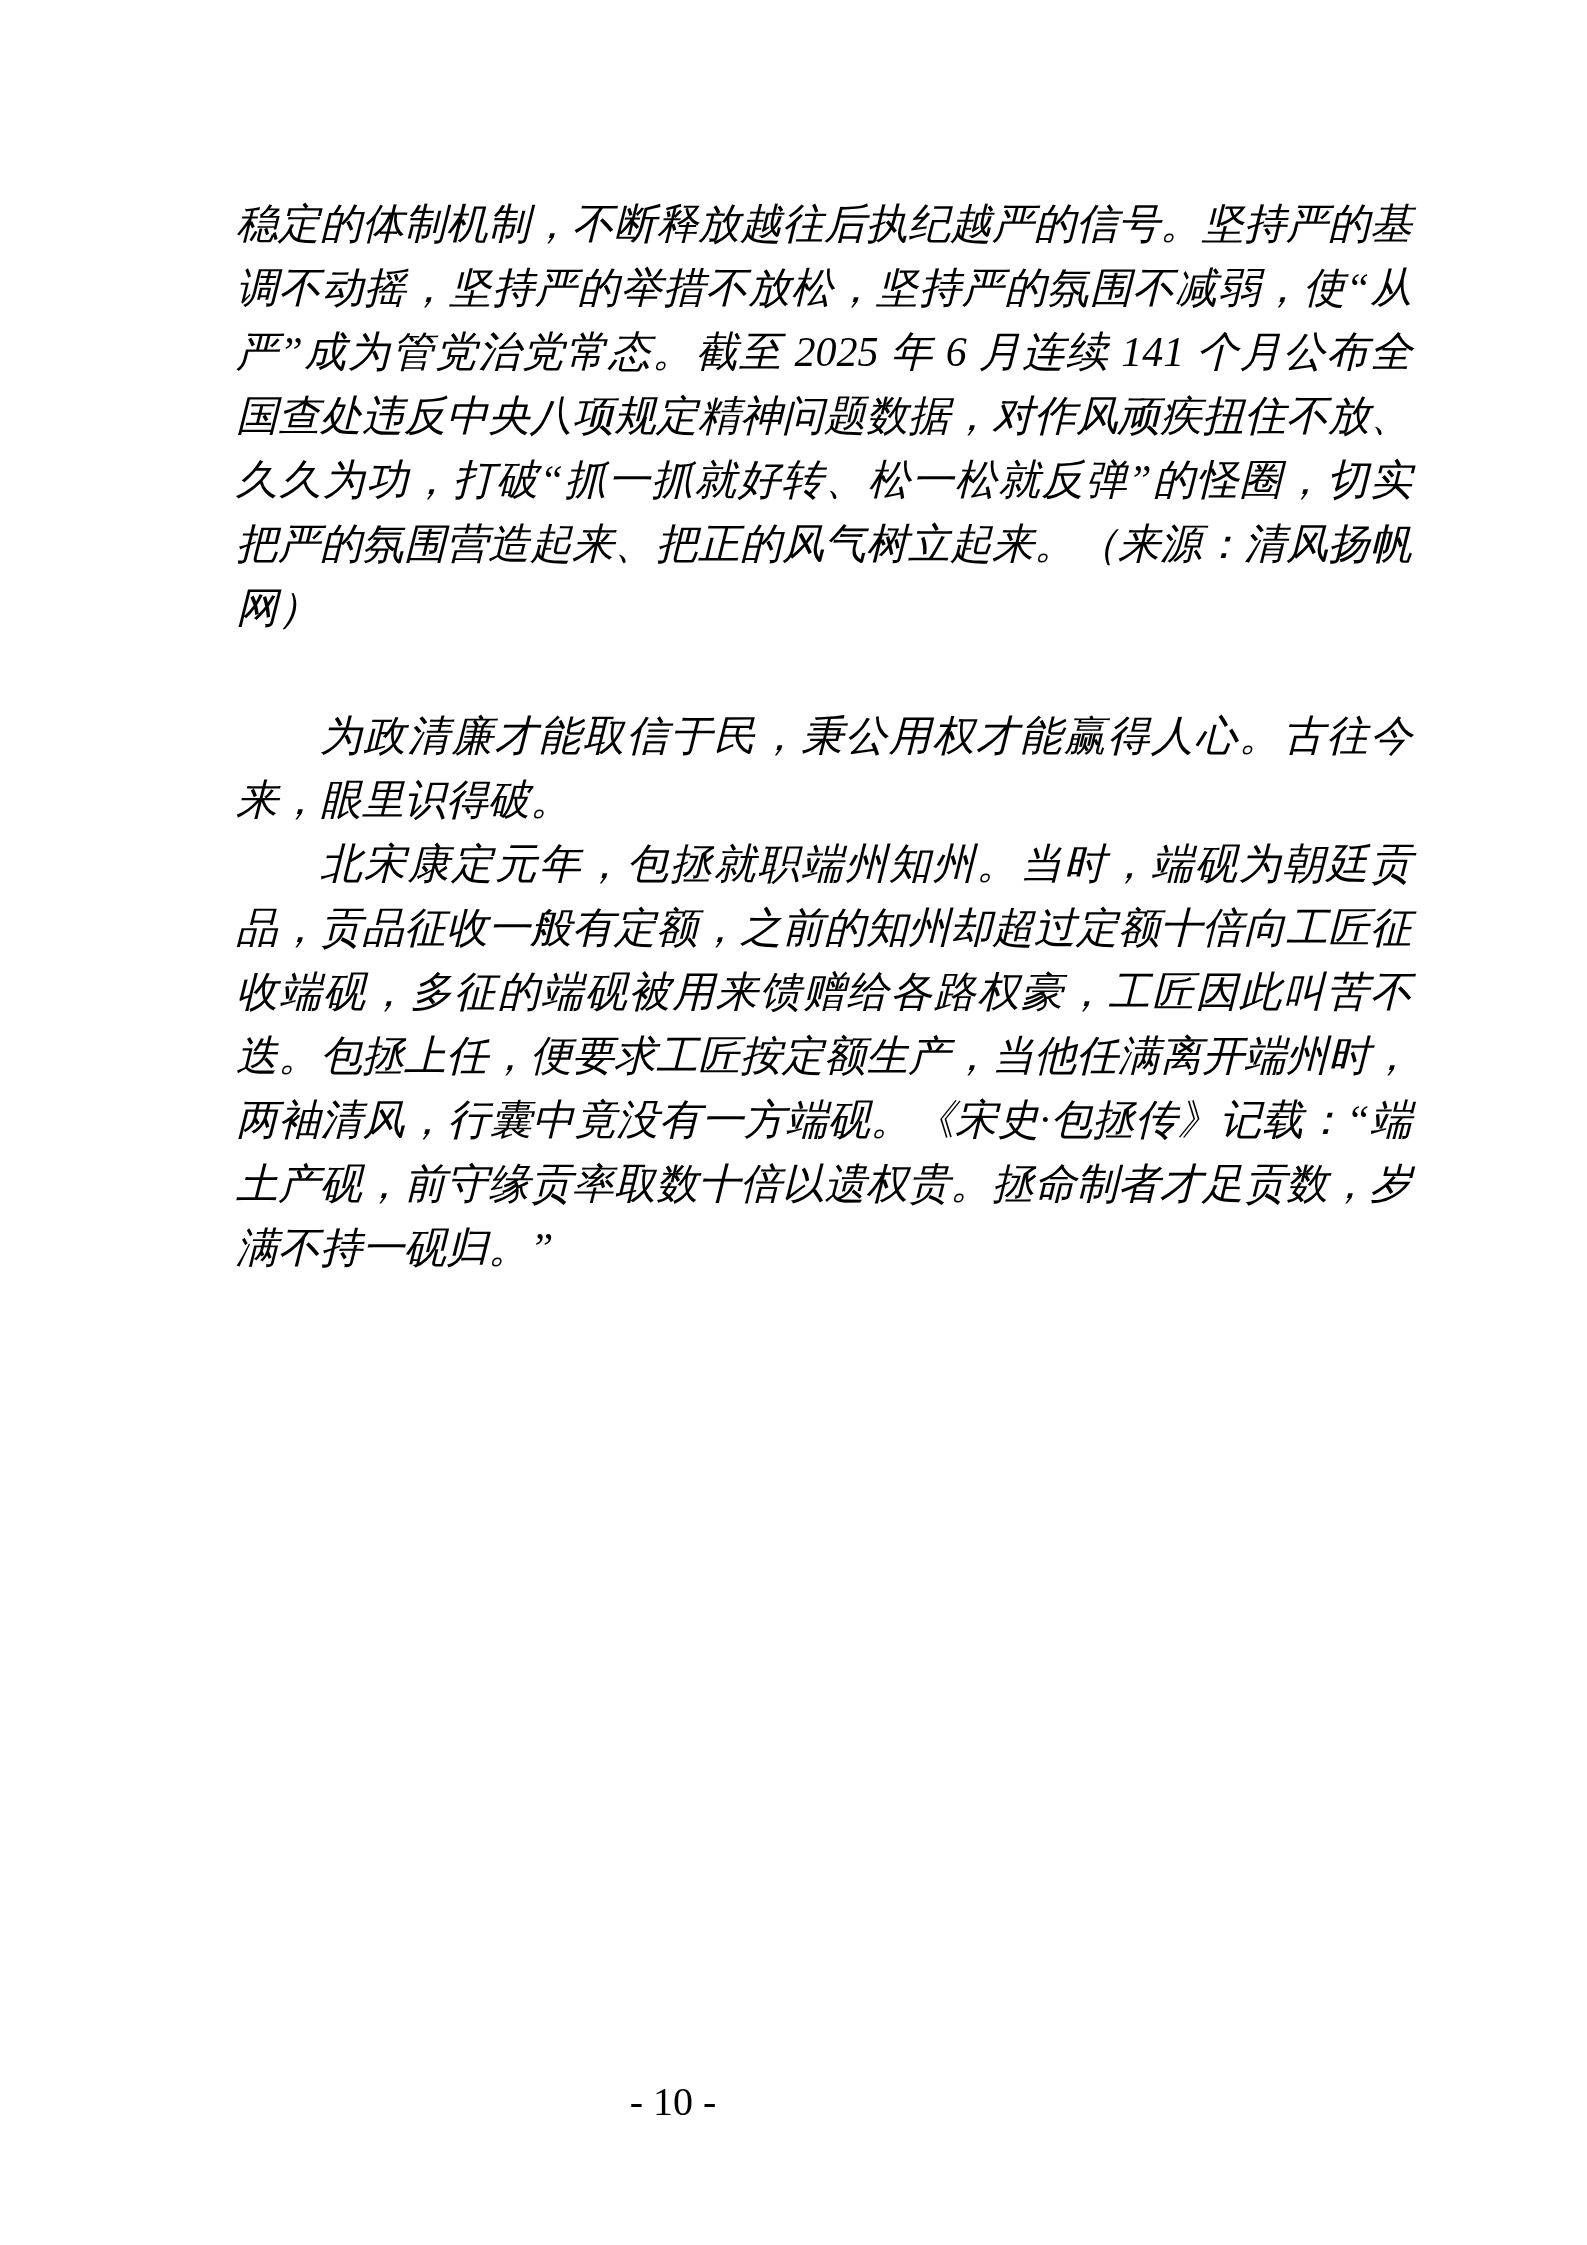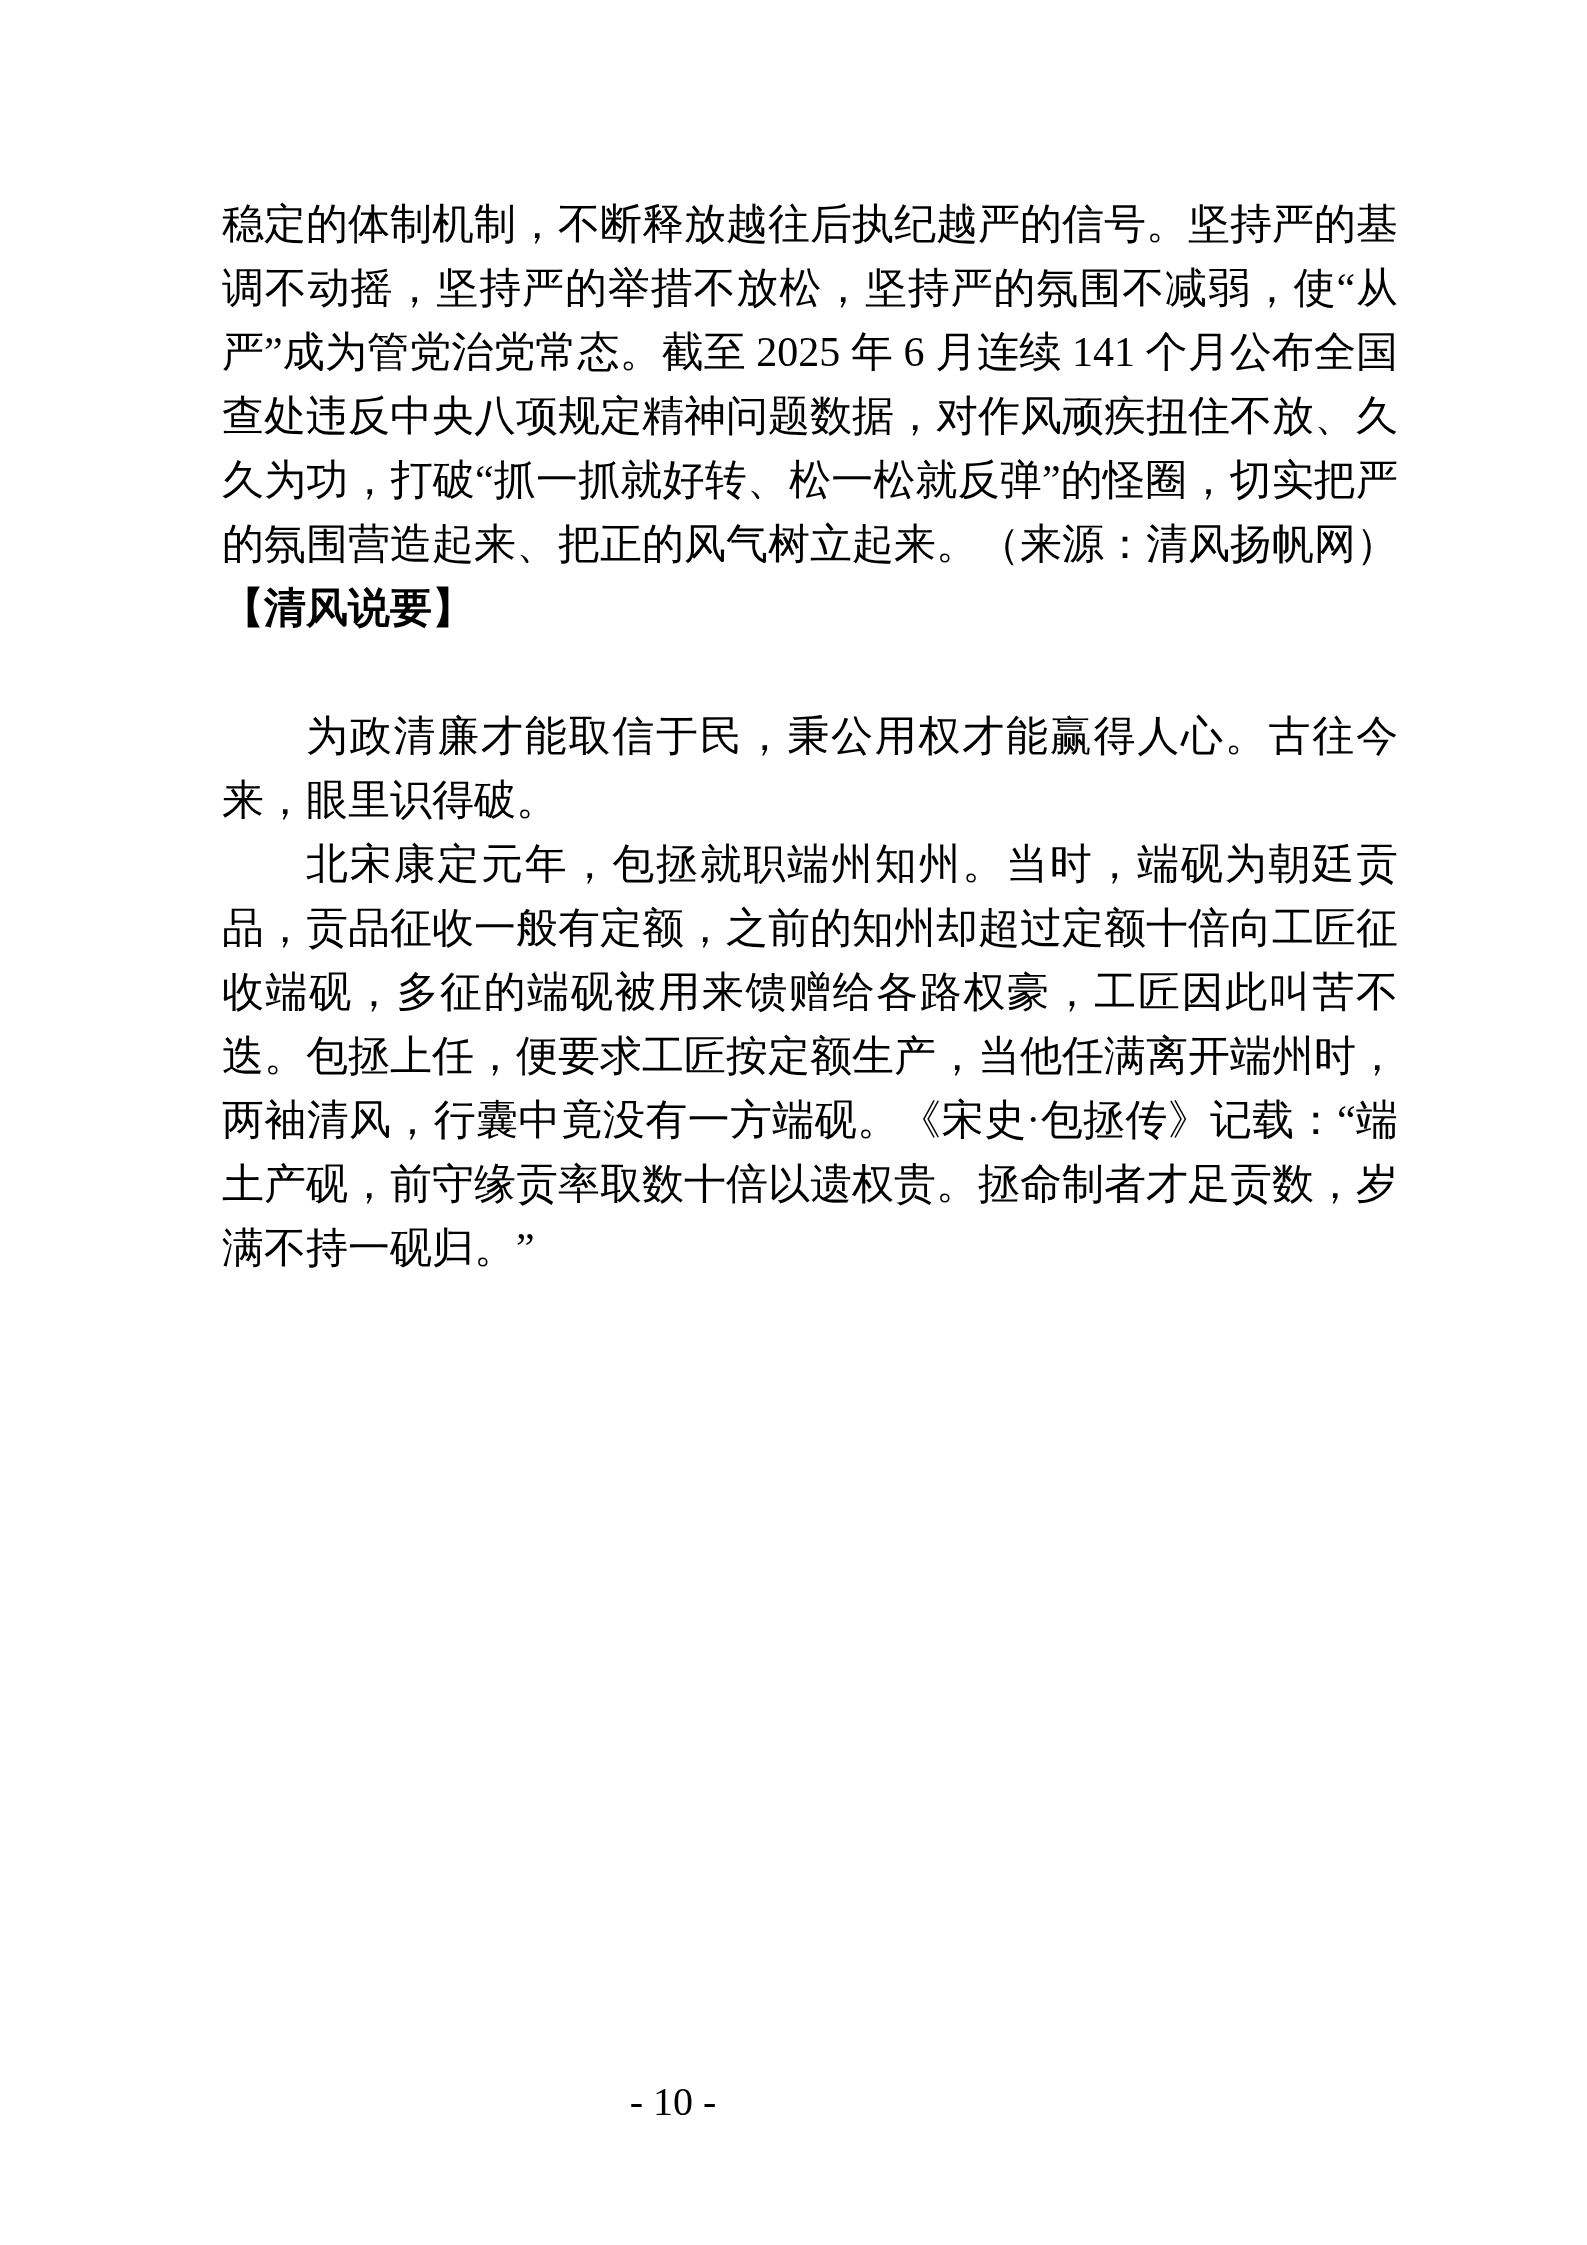--- a/index.html
+++ b/index.html
@@ -11,27 +11,28 @@
     position: relative;
     width: 1587px;
     height: 2245px;
     background: #ffffff;
     color: #000000;
     font-family: "Liberation Serif", "DejaVu Serif", serif;
     overflow: hidden;
   }
   .content {
     position: absolute;
-    left: 222px;
+    left: 236px;
     top: 192px;
     width: 1176px;
     font-size: 42px;
     line-height: 64px;
     text-align: justify;
     text-align-last: left;
+    font-style: italic;
   }
   .content p { margin: 0; }
 
   .continuation-paragraph {
     text-indent: 0;
   }
   .section-label {
     margin-top: 64px;
     font-weight: bold;
     text-align: left;
@@ -62,21 +63,20 @@
     text-align: center;
   }
 </style>
 </head>
 <body>
 
 <div class="page">
   <div class="content">
     <p class="continuation-paragraph">稳定的体制机制，不断释放越往后执纪越严的信号。坚持严的基调不动摇，坚持严的举措不放松，坚持严的氛围不减弱，使“从严”成为管党治党常态。截至 2025 年 6 月连续 141 个月公布全国查处违反中央八项规定精神问题数据，对作风顽疾扭住不放、久久为功，打破“抓一抓就好转、松一松就反弹”的怪圈，切实把严的氛围营造起来、把正的风气树立起来。（来源：清风扬帆网）</p>
 
-    <p class="section-label">【清风说要】</p>
 
 
     <div class="body-paragraphs">
         <p>为政清廉才能取信于民，秉公用权才能赢得人心。古往今来，眼里识得破。</p>
         <p>北宋康定元年，包拯就职端州知州。当时，端砚为朝廷贡品，贡品征收一般有定额，之前的知州却超过定额十倍向工匠征收端砚，多征的端砚被用来馈赠给各路权豪，工匠因此叫苦不迭。包拯上任，便要求工匠按定额生产，当他任满离开端州时，两袖清风，行囊中竟没有一方端砚。《宋史·包拯传》记载：“端土产砚，前守缘贡率取数十倍以遗权贵。拯命制者才足贡数，岁满不持一砚归。”</p>
       </div>
   </div>
 
   <div class="page-number">- 10 -</div>
 </div>

